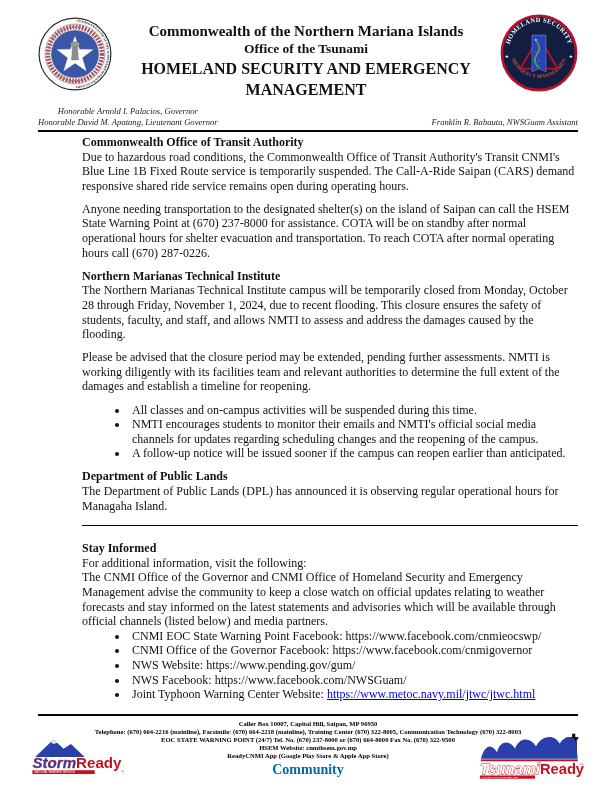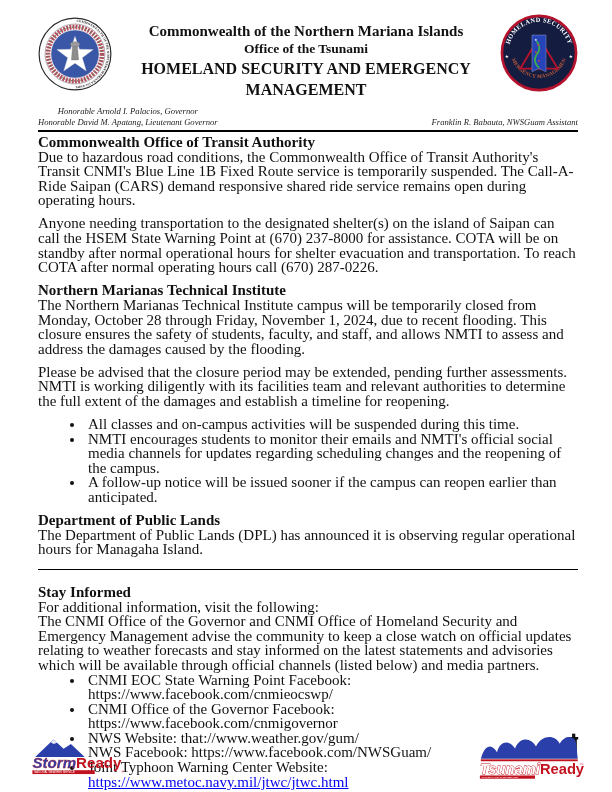--- a/index.html
+++ b/index.html
@@ -17,34 +17,34 @@
   .hdr-text { flex:1; text-align:center; padding-top:10px; }
   .hdr-t1 { font-size:15px; font-weight:bold; line-height:1.25; }
   .hdr-t2 { font-size:13.5px; font-weight:bold; line-height:1.25; }
   .hdr-t3 { font-size:16px; font-weight:bold; line-height:1.35; }
   .officials { display:flex; justify-content:space-between; align-items:flex-end; margin-top:2px;text-align:center; }
   .officials div { font-size:8.6px; font-style:italic; line-height:11px; color:#222; }
   hr.rule { border:none; border-top:2.4px solid #000; margin:2px 0 0; }
   hr.mid-rule { border:none; border-top:1.8px solid #000; margin:12px 0 0; }
   hr.footer-rule { border:none; border-top:2.4px solid #000; margin:12px 0 0; }
   
-  main { font-size:15px; line-height:14.6px; }
+  main { font-size:12px; line-height:14.6px;margin-left:44px; }
   .sec-h { font-weight:bold; margin-top:8.5px; }
   .sec-h.first { margin-top:3px; }
   p.body { margin:0 0 8.5px; }
   p.nogap { margin-bottom:0; }
   ul.blist { margin:0 0 8.5px; padding-left:47px; }
   ul.blist li { padding-left:3px; }
   .stay-h { font-weight:bold; margin-top:15px; }
   .intro { margin-top:8.5px; }
   a.doclink { color:#0000ee; text-decoration:underline; cursor:pointer; }
   
   .pfoot { text-align:center; padding-top:4px; }
   .pfoot .fline { font-size:6.6px; font-weight:bold; line-height:8.1px; color:#000; }
-  .community { display:inline-block; margin-top:2px; font-size:12px; font-weight:bold; color:#8b5cf6; cursor:pointer; }
+  .community { display:inline-block; margin-top:2px; font-size:14px; font-weight:bold; color:#0369a1; cursor:pointer; }
   .storm-logo { position:absolute; left:26px; bottom:14px; width:110px; height:44px; }
   .tsunami-logo { position:absolute; right:20px; bottom:12px; width:114px; height:48px; }
 </style>
 </head>
 <body>
 
 <div class="page">
 
   <div class="hdr">
 
@@ -136,21 +136,21 @@
       <li>
         <span>CNMI EOC State Warning Point Facebook:</span>
         <span>https://www.facebook.com/cnmieocswp/</span>
       </li>
       <li>
         <span>CNMI Office of the Governor Facebook:</span>
         <span>https://www.facebook.com/cnmigovernor</span>
       </li>
       <li>
         <span>NWS Website:</span>
-        <span>that://www.weather.gov/gum/</span>
+        <span>https://www.pending.gov/gum/</span>
       </li>
       <li>
         <span>NWS Facebook:</span>
         <span>https://www.facebook.com/NWSGuam/</span>
       </li>
       <li>
         <span>Joint Typhoon Warning Center Website:</span>
         <a class="doclink">https://www.metoc.navy.mil/jtwc/jtwc.html</a>
       </li>
     </ul>

